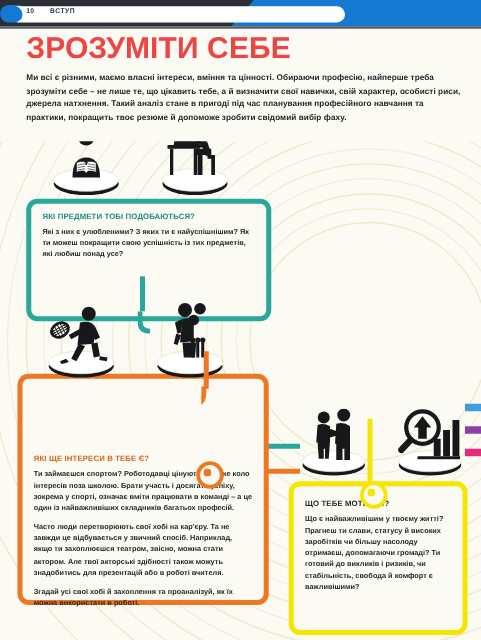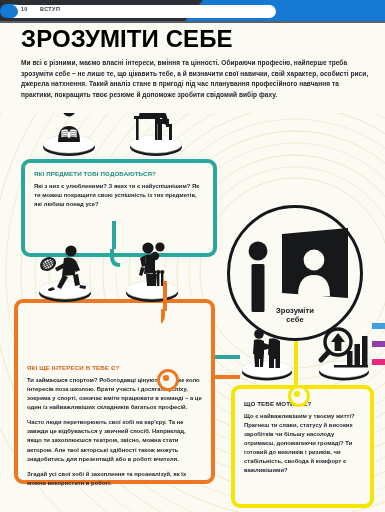--- a/index.html
+++ b/index.html
@@ -17,21 +17,21 @@
       clip-path:polygon(18px 0,100% 0,100% 100%,0 100%);}
   .header-blue-left{position:absolute;left:0;top:4px;width:22px;height:14px;background:#1579d4;border-radius:7px;}
   .header-pill{position:absolute;left:8px;top:4.5px;width:268px;height:13px;background:#ffffff;border-radius:7px;}
   .header-dot{position:absolute;left:5px;top:4.5px;width:13px;height:13px;border-radius:50%;background:#1579d4;}
   .header-num{position:absolute;left:21px;top:6.3px;font-size:5.4px;font-weight:700;color:#34383c;letter-spacing:.2px;}
   .header-sec{position:absolute;left:40px;top:6.3px;font-size:5.4px;font-weight:700;color:#34383c;letter-spacing:.45px;}
   .header-rule{position:absolute;left:0;top:21px;width:385px;height:1.5px;background:#5b6066;}
 
   
   .intro{position:absolute;left:21px;top:27px;width:348px;}
-  .title{font-size:24px;font-weight:800;color:#000000;letter-spacing:.1px;line-height:1;margin:0 0 7px 0;}
+  .title{font-size:24px;font-weight:800;color:#ef4444;letter-spacing:.1px;line-height:1;margin:0 0 7px 0;}
   .lede{font-size:6.55px;line-height:1.62;color:#1d2124;font-weight:600;margin:0;letter-spacing:.05px;}
 
   
   .stage{position:absolute;left:0;top:113px;width:385px;height:399px;overflow:hidden;background:#fbfaf3;}
   .arcs{position:absolute;left:0;top:0;width:385px;height:399px;}
 
   
   .conn{position:absolute;}
   .line-teal-h{left:100px;top:242px;width:140px;height:4px;background:#2aa79b;}
   .line-orange-h{left:95px;top:262px;width:145px;height:4px;background:#ef7722;}
@@ -307,36 +307,19 @@
         <circle cx="22" cy="17" r="13" fill="none" stroke="#16181a" stroke-width="3.4"></circle>
         <path d="M12.5 27 l-7.5 8" stroke="#16181a" stroke-width="5" stroke-linecap="round"></path>
         <path d="M22 8 l7 9 h-3.6 v9 h-6.8 v-9 h-3.6 z" fill="#16181a"></path>
       </svg>
     </div>
 
     <div class="node node-yellow">
         <i></i>
       </div>
 
-    <div class="hub">
-      <svg viewBox="0 0 136 136" style="position:absolute;left:0;top:0;width:136px;height:136px;">
-        <g fill="#16181a">
-          <path d="M52 26 l66 -6 l0 70 l-66 -5 z"></path>
-          <circle cx="28" cy="43" r="9.4"></circle>
-          <rect x="21.5" y="56" width="13" height="48" rx="1.5"></rect>
-        </g>
-        <g fill="#fbfaf3">
-          <circle cx="84" cy="52" r="10.4"></circle>
-          <path d="M68 88 q0 -21 16 -21 q16 0 16 21 z"></path>
-        </g>
-      </svg>
-      <div class="hub-label">
-        <span>Зрозуміти</span><br>
-        <span>себе</span>
-      </div>
-    </div>
 
     <div class="tab tab-blue"></div>
     <div class="tab tab-purple"></div>
     <div class="tab tab-pink"></div>
 
   </div>
 </div>
 
 </body></html>

